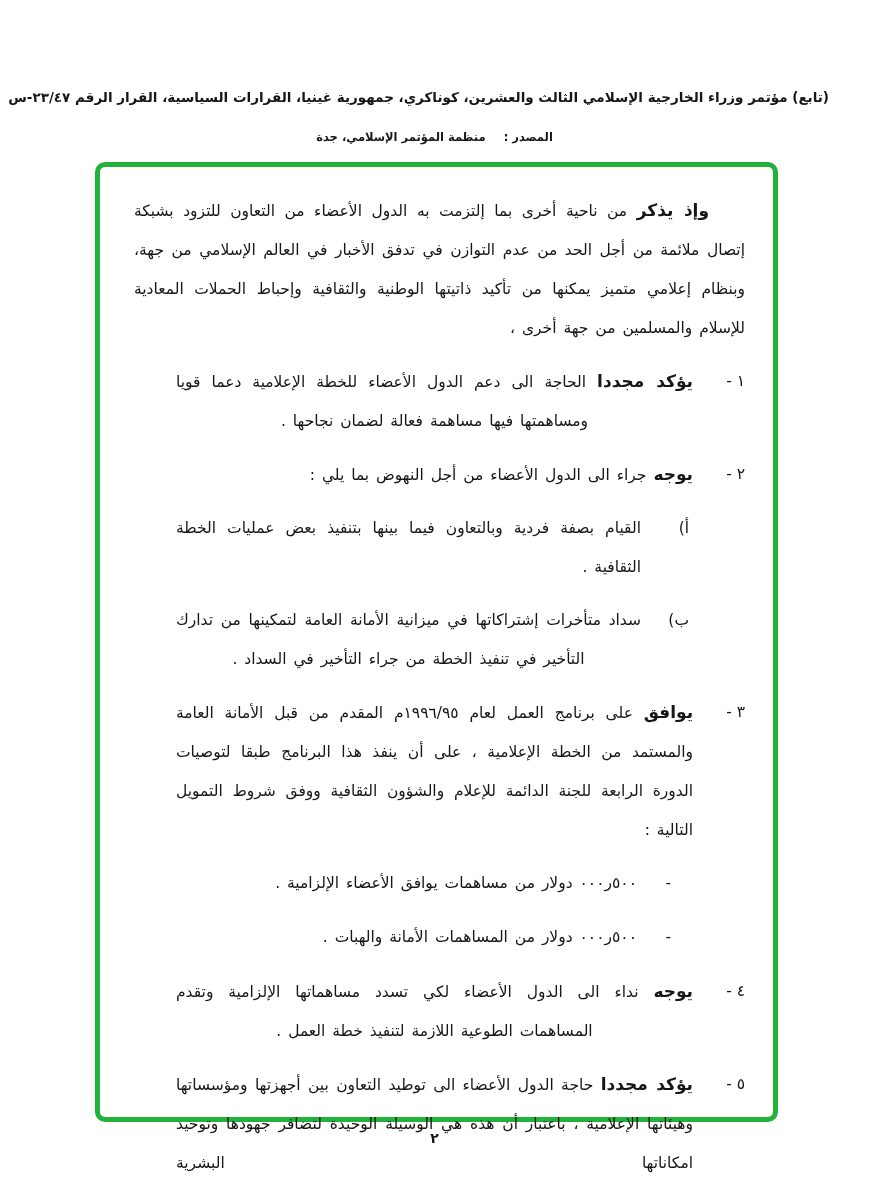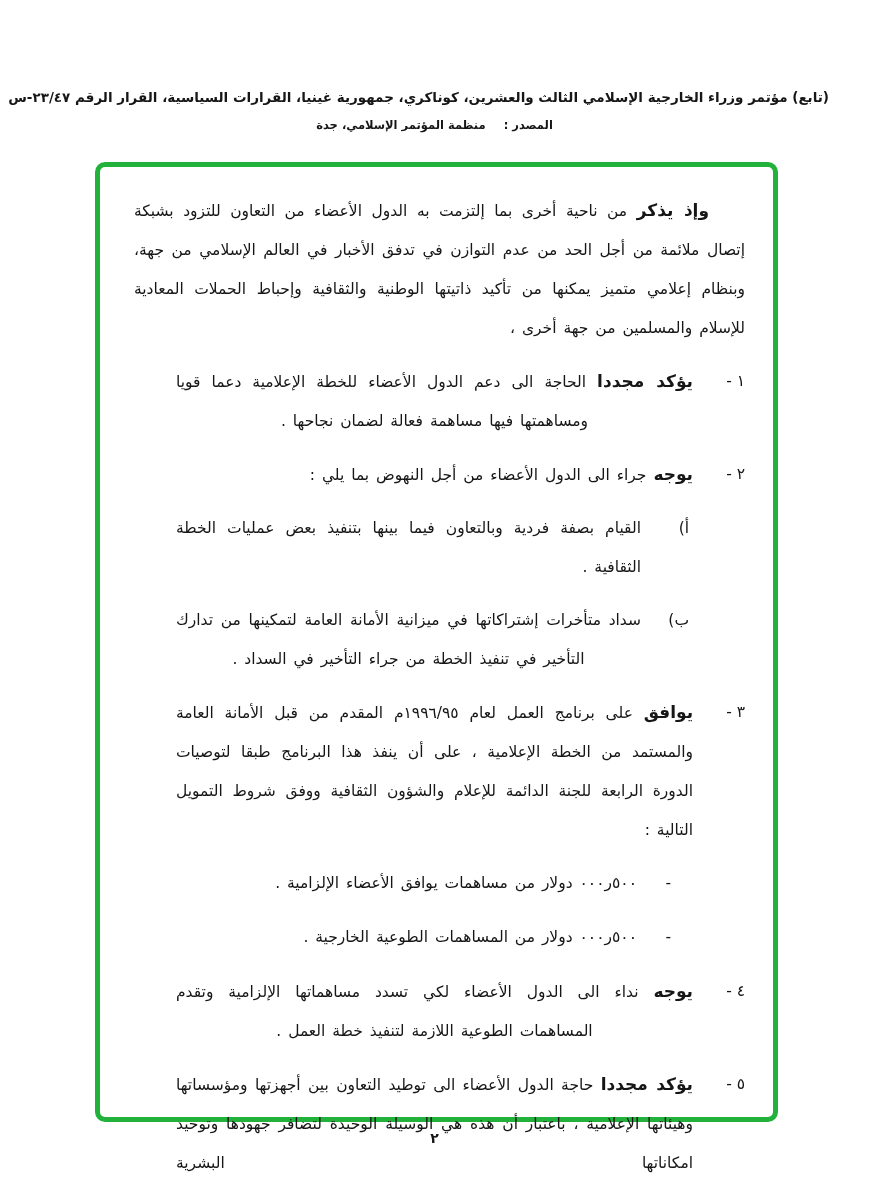--- a/index.html
+++ b/index.html
@@ -10,21 +10,21 @@
     overflow:hidden;
   }
   
   .hdr1{
     position:absolute;top:89px;left:40px;right:40px;
     direction:rtl;text-align:center;
     font-size:13.5px;font-weight:bold;letter-spacing:0;
     white-space:nowrap;
   }
   .hdr2{
-    position:absolute;top:118px;left:0;right:0;
+    position:absolute;top:130px;left:0;right:0;
     direction:rtl;text-align:center;
     font-size:11.5px;font-weight:bold;
   }
   .hdr2 .src-label{margin-left:14px;}
   
   .box{
     position:absolute;left:95px;top:162px;width:673px;height:950px;
     border:5px solid #22b23c;border-radius:10px;
     box-sizing:content-box;
   }
@@ -108,21 +108,21 @@
       </p>
     </div>
 
     <div class="bullet">
       <span class="dash">-</span>
       <p class="para">٥٠٠ر٠٠٠ دولار من مساهمات يوافق الأعضاء الإلزامية .</p>
     </div>
 
     <div class="bullet">
       <span class="dash">-</span>
-      <p class="para">٥٠٠ر٠٠٠ دولار من المساهمات الطوعية الخارجية .</p>
+      <p class="para">٥٠٠ر٠٠٠ دولار من المساهمات الأمانة والهبات .</p>
     </div>
 
     <div class="item">
       <span class="num">٤ -</span>
       <p class="para center-last">
         <b class="lead">يوجه</b>
         <span>نداء الى الدول الأعضاء لكي تسدد مساهماتها الإلزامية وتقدم المساهمات الطوعية اللازمة لتنفيذ خطة العمل .</span>
       </p>
     </div>
 

